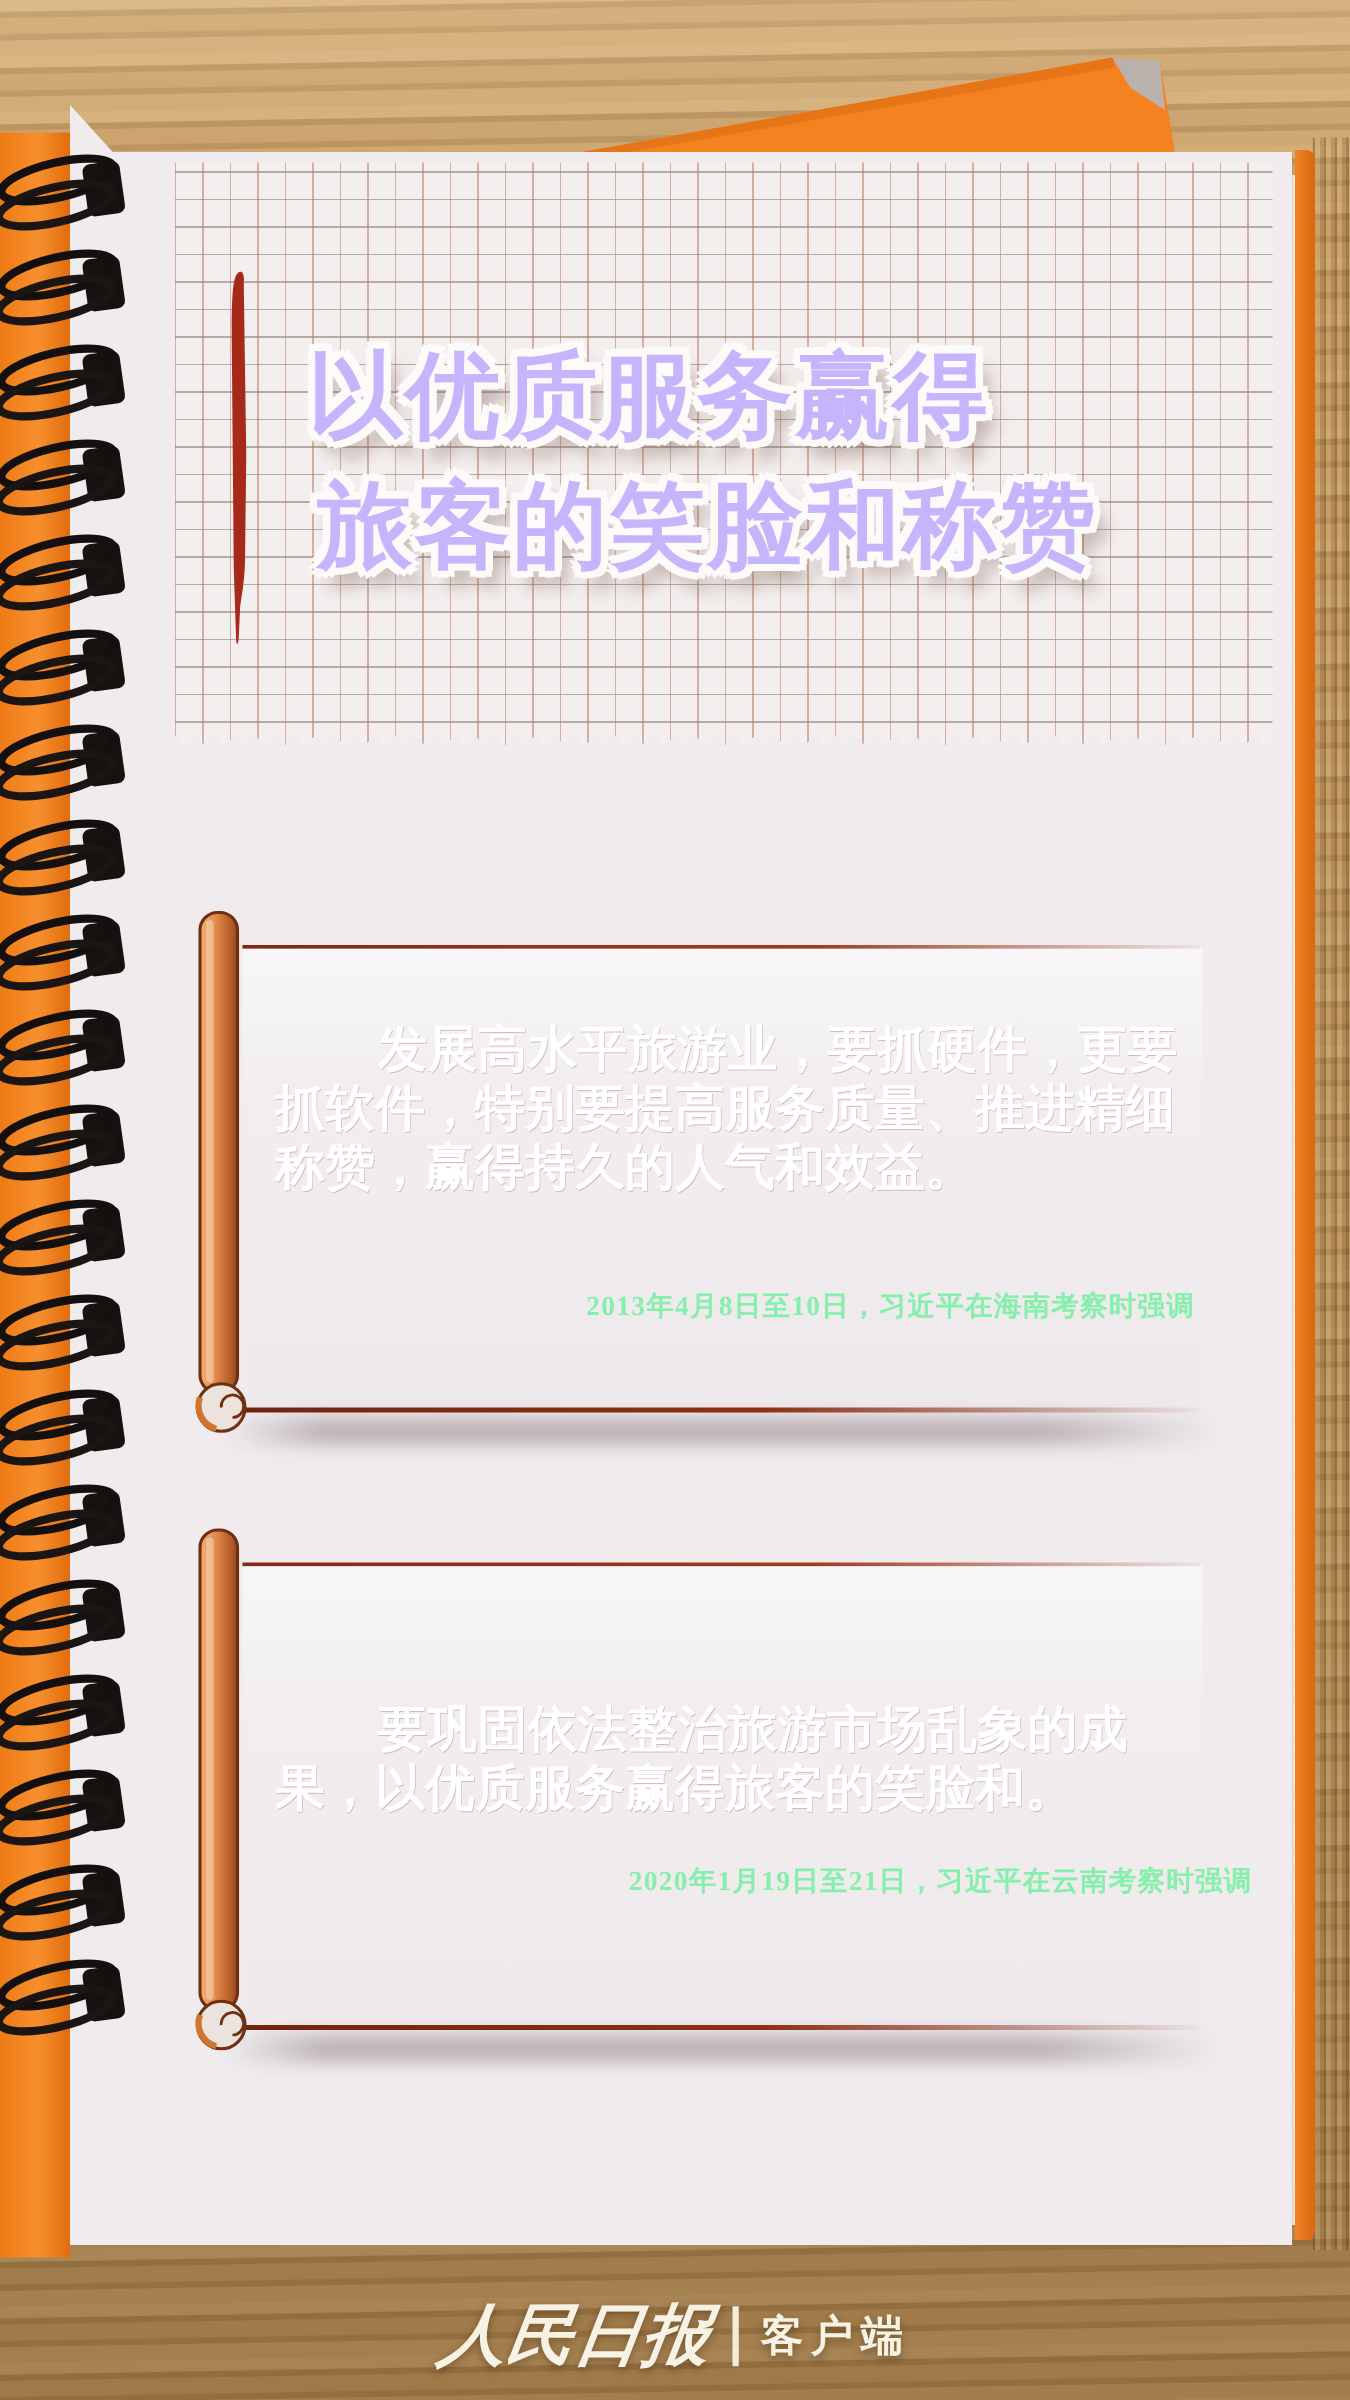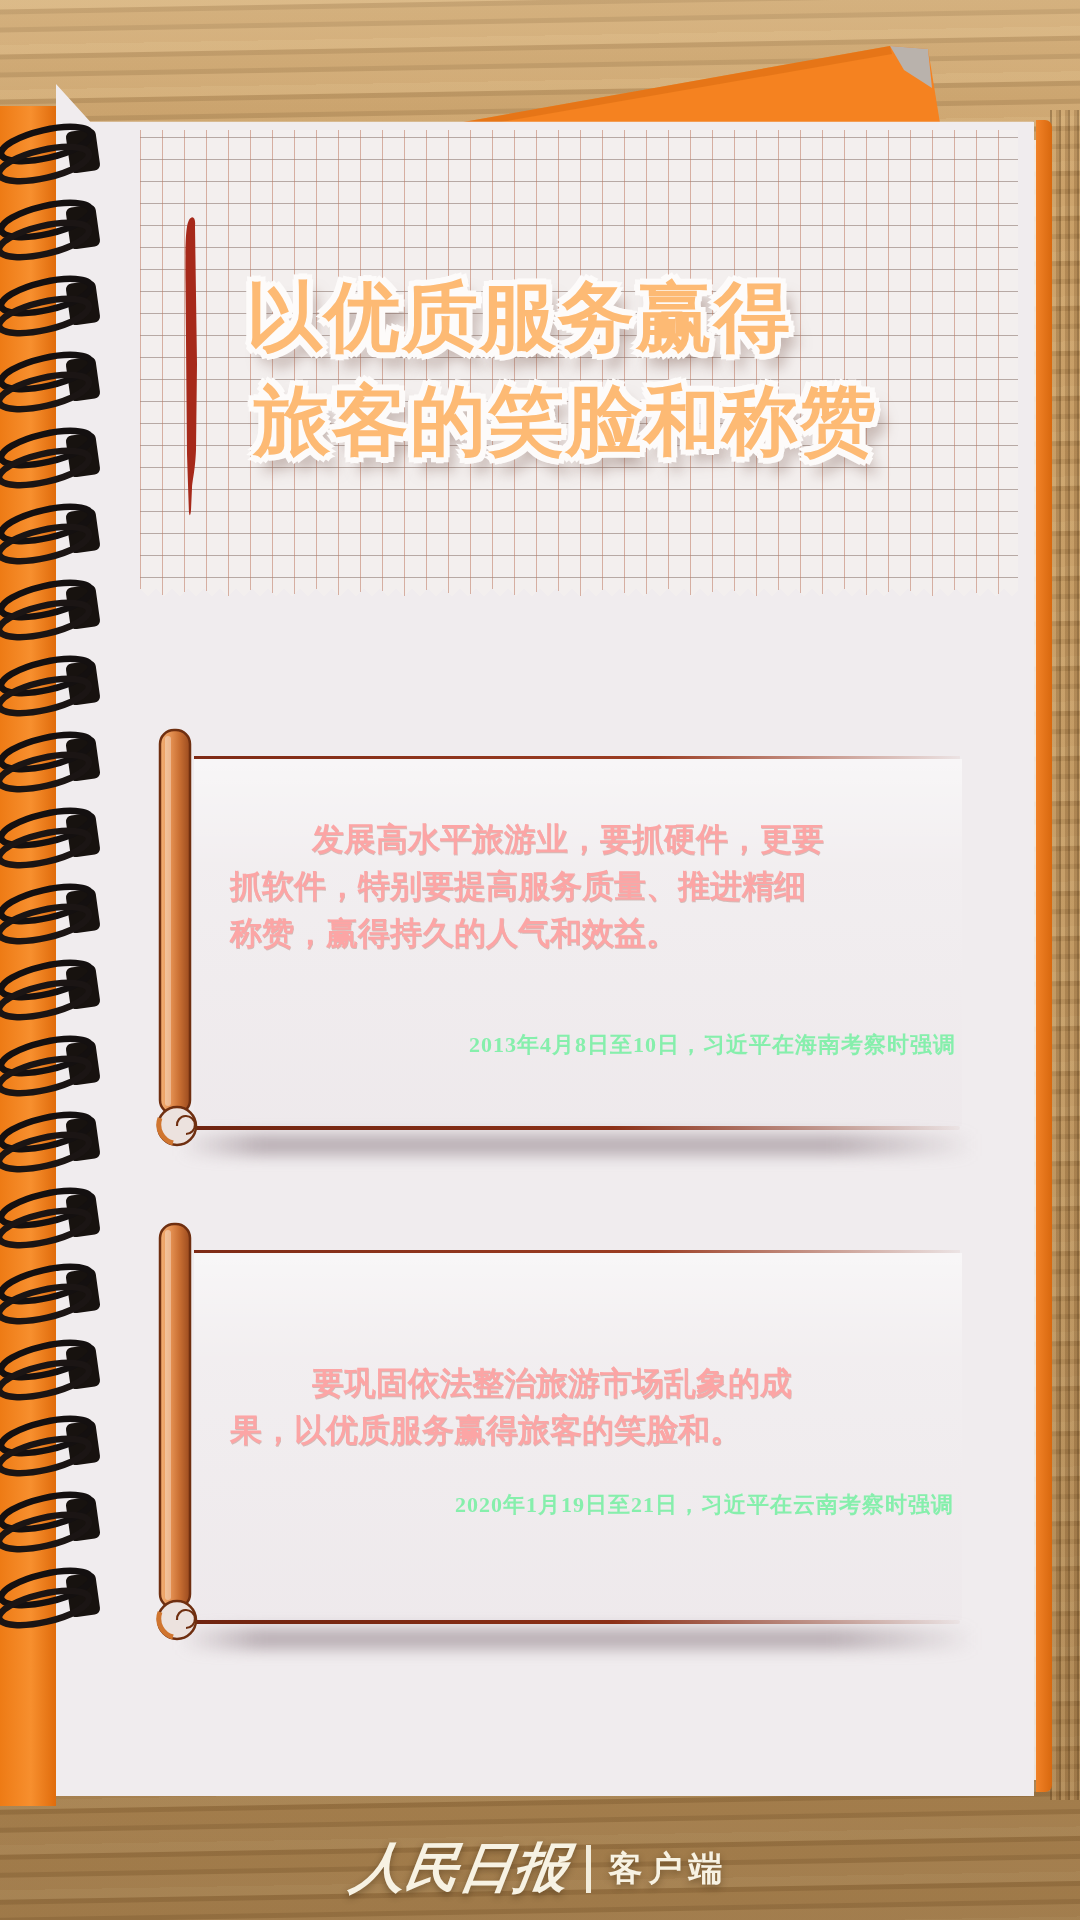--- a/index.html
+++ b/index.html
@@ -42,45 +42,45 @@
       repeating-linear-gradient(90deg, rgba(190,122,98,.55) 0 1px, transparent 1px 22px),
       repeating-linear-gradient(0deg, rgba(134,112,104,.55) 0 1px, transparent 1px 22px);}
   .grid::after{content:"";position:absolute;left:0;right:0;bottom:0;height:12px;
     background:
       linear-gradient(45deg,  #f0ecee 8px, transparent 0) left bottom / 16px 12px repeat-x,
       linear-gradient(-45deg, #f0ecee 8px, transparent 0) left bottom / 16px 12px repeat-x;}
 
   
   .brush-stroke{position:absolute;left:182px;top:214px;width:18px;height:306px;}
   .title{position:absolute;left:246px;top:274px;font-weight:bold;
-    font-size:76px;line-height:86px;letter-spacing:2px;color:#fdba74;white-space:nowrap;
+    font-size:76px;line-height:86px;letter-spacing:2px;color:#c4b5fd;white-space:nowrap;
     text-shadow:
       -5px -5px 0 #fdfbfa, 5px -5px 0 #fdfbfa, -5px 5px 0 #fdfbfa, 5px 5px 0 #fdfbfa,
       -6px 0 0 #fdfbfa, 6px 0 0 #fdfbfa, 0 -6px 0 #fdfbfa, 0 6px 0 #fdfbfa,
       9px 14px 14px rgba(128,94,84,.55);}
   .title .t2{display:block;margin-top:18px;margin-left:8px;}
 
   
   .scroll-card{position:absolute;left:158px;width:810px;height:432px;}
-  .card1{top:728px;} .card2{top:1222px;}
+  .card1{top:728px;} .card2{top:1222px;padding-left:48px;}
   .card-body{position:absolute;left:36px;top:31px;width:768px;height:367px;
     background:linear-gradient(180deg, rgba(255,255,255,.55), rgba(255,255,255,.10) 30%,
                rgba(234,227,231,.30));}
   .card-top-line{position:absolute;left:36px;top:28px;width:766px;height:3px;
     background:linear-gradient(90deg,#7e2a15,#9c3d23 60%, rgba(156,61,35,.05));}
   .card-bottom-line{position:absolute;left:30px;top:398px;width:772px;height:4px;border-radius:2px;
     background:linear-gradient(90deg,#6f2410,#8c3017 55%, rgba(140,48,23,.04));}
   .card-shadow{position:absolute;left:22px;top:406px;width:796px;height:22px;
     background:linear-gradient(90deg, rgba(146,130,138,0), rgba(146,130,138,.55) 10%,
                rgba(146,130,138,.55) 82%, rgba(146,130,138,0));
     filter:blur(7px);}
   .rod{position:absolute;left:-2px;top:-2px;}
 
-  .quote{position:absolute;left:72px;width:748px;font-size:32px;line-height:47px;
-    font-weight:bold;color:#fca5a5;text-shadow:0.6px 0.8px 0 rgba(118,40,20,.25);}
+  .quote{position:absolute;left:62px;width:748px;font-size:40px;line-height:47px;
+    font-weight:bold;color:#ffffff;text-shadow:0.6px 0.8px 0 rgba(118,40,20,.25);}
   .card1 .quote{top:88px;} .card2 .quote{top:138px;}
   .quote .line{display:block;white-space:nowrap;}
   .quote .indent{padding-left:82px;}
   .attribution{position:absolute;font-size:22px;font-weight:bold;color:#86efac;
     letter-spacing:1px;white-space:nowrap;}
   .card1 .attribution{right:12px;top:302px;}
   .card2 .attribution{right:14px;top:268px;}
 
   
   .spiral{position:absolute;left:-4px;top:122px;}

